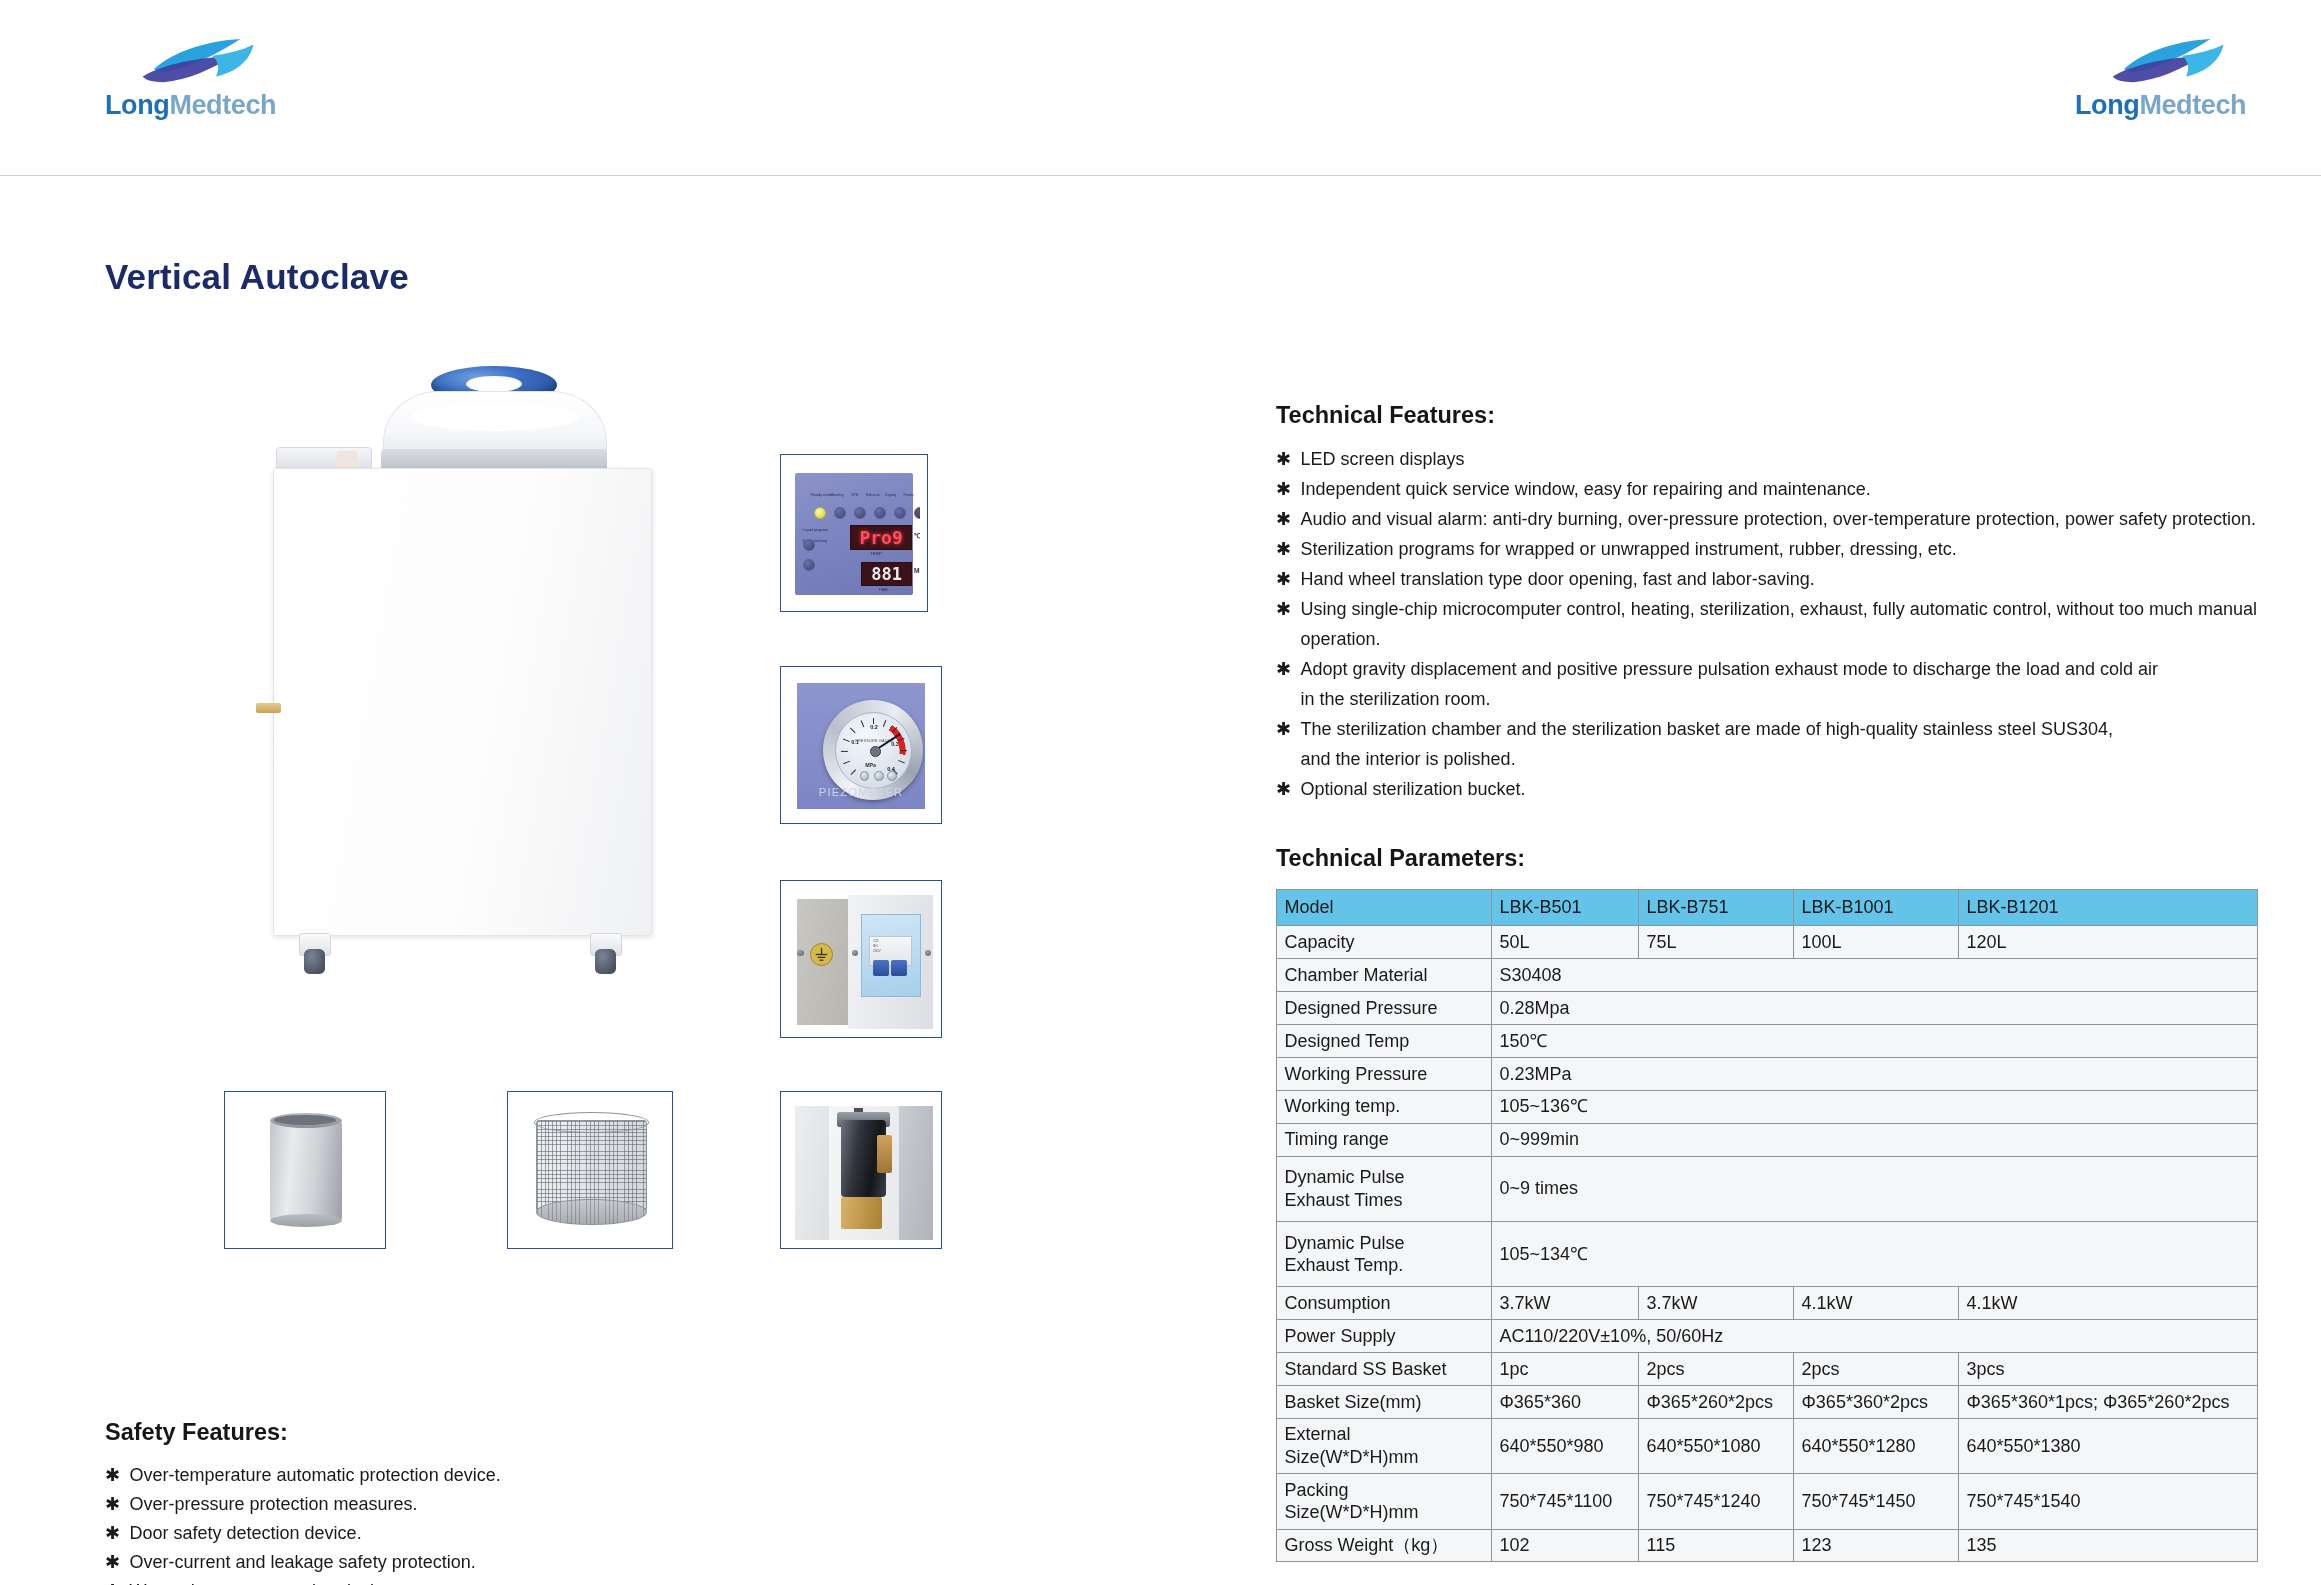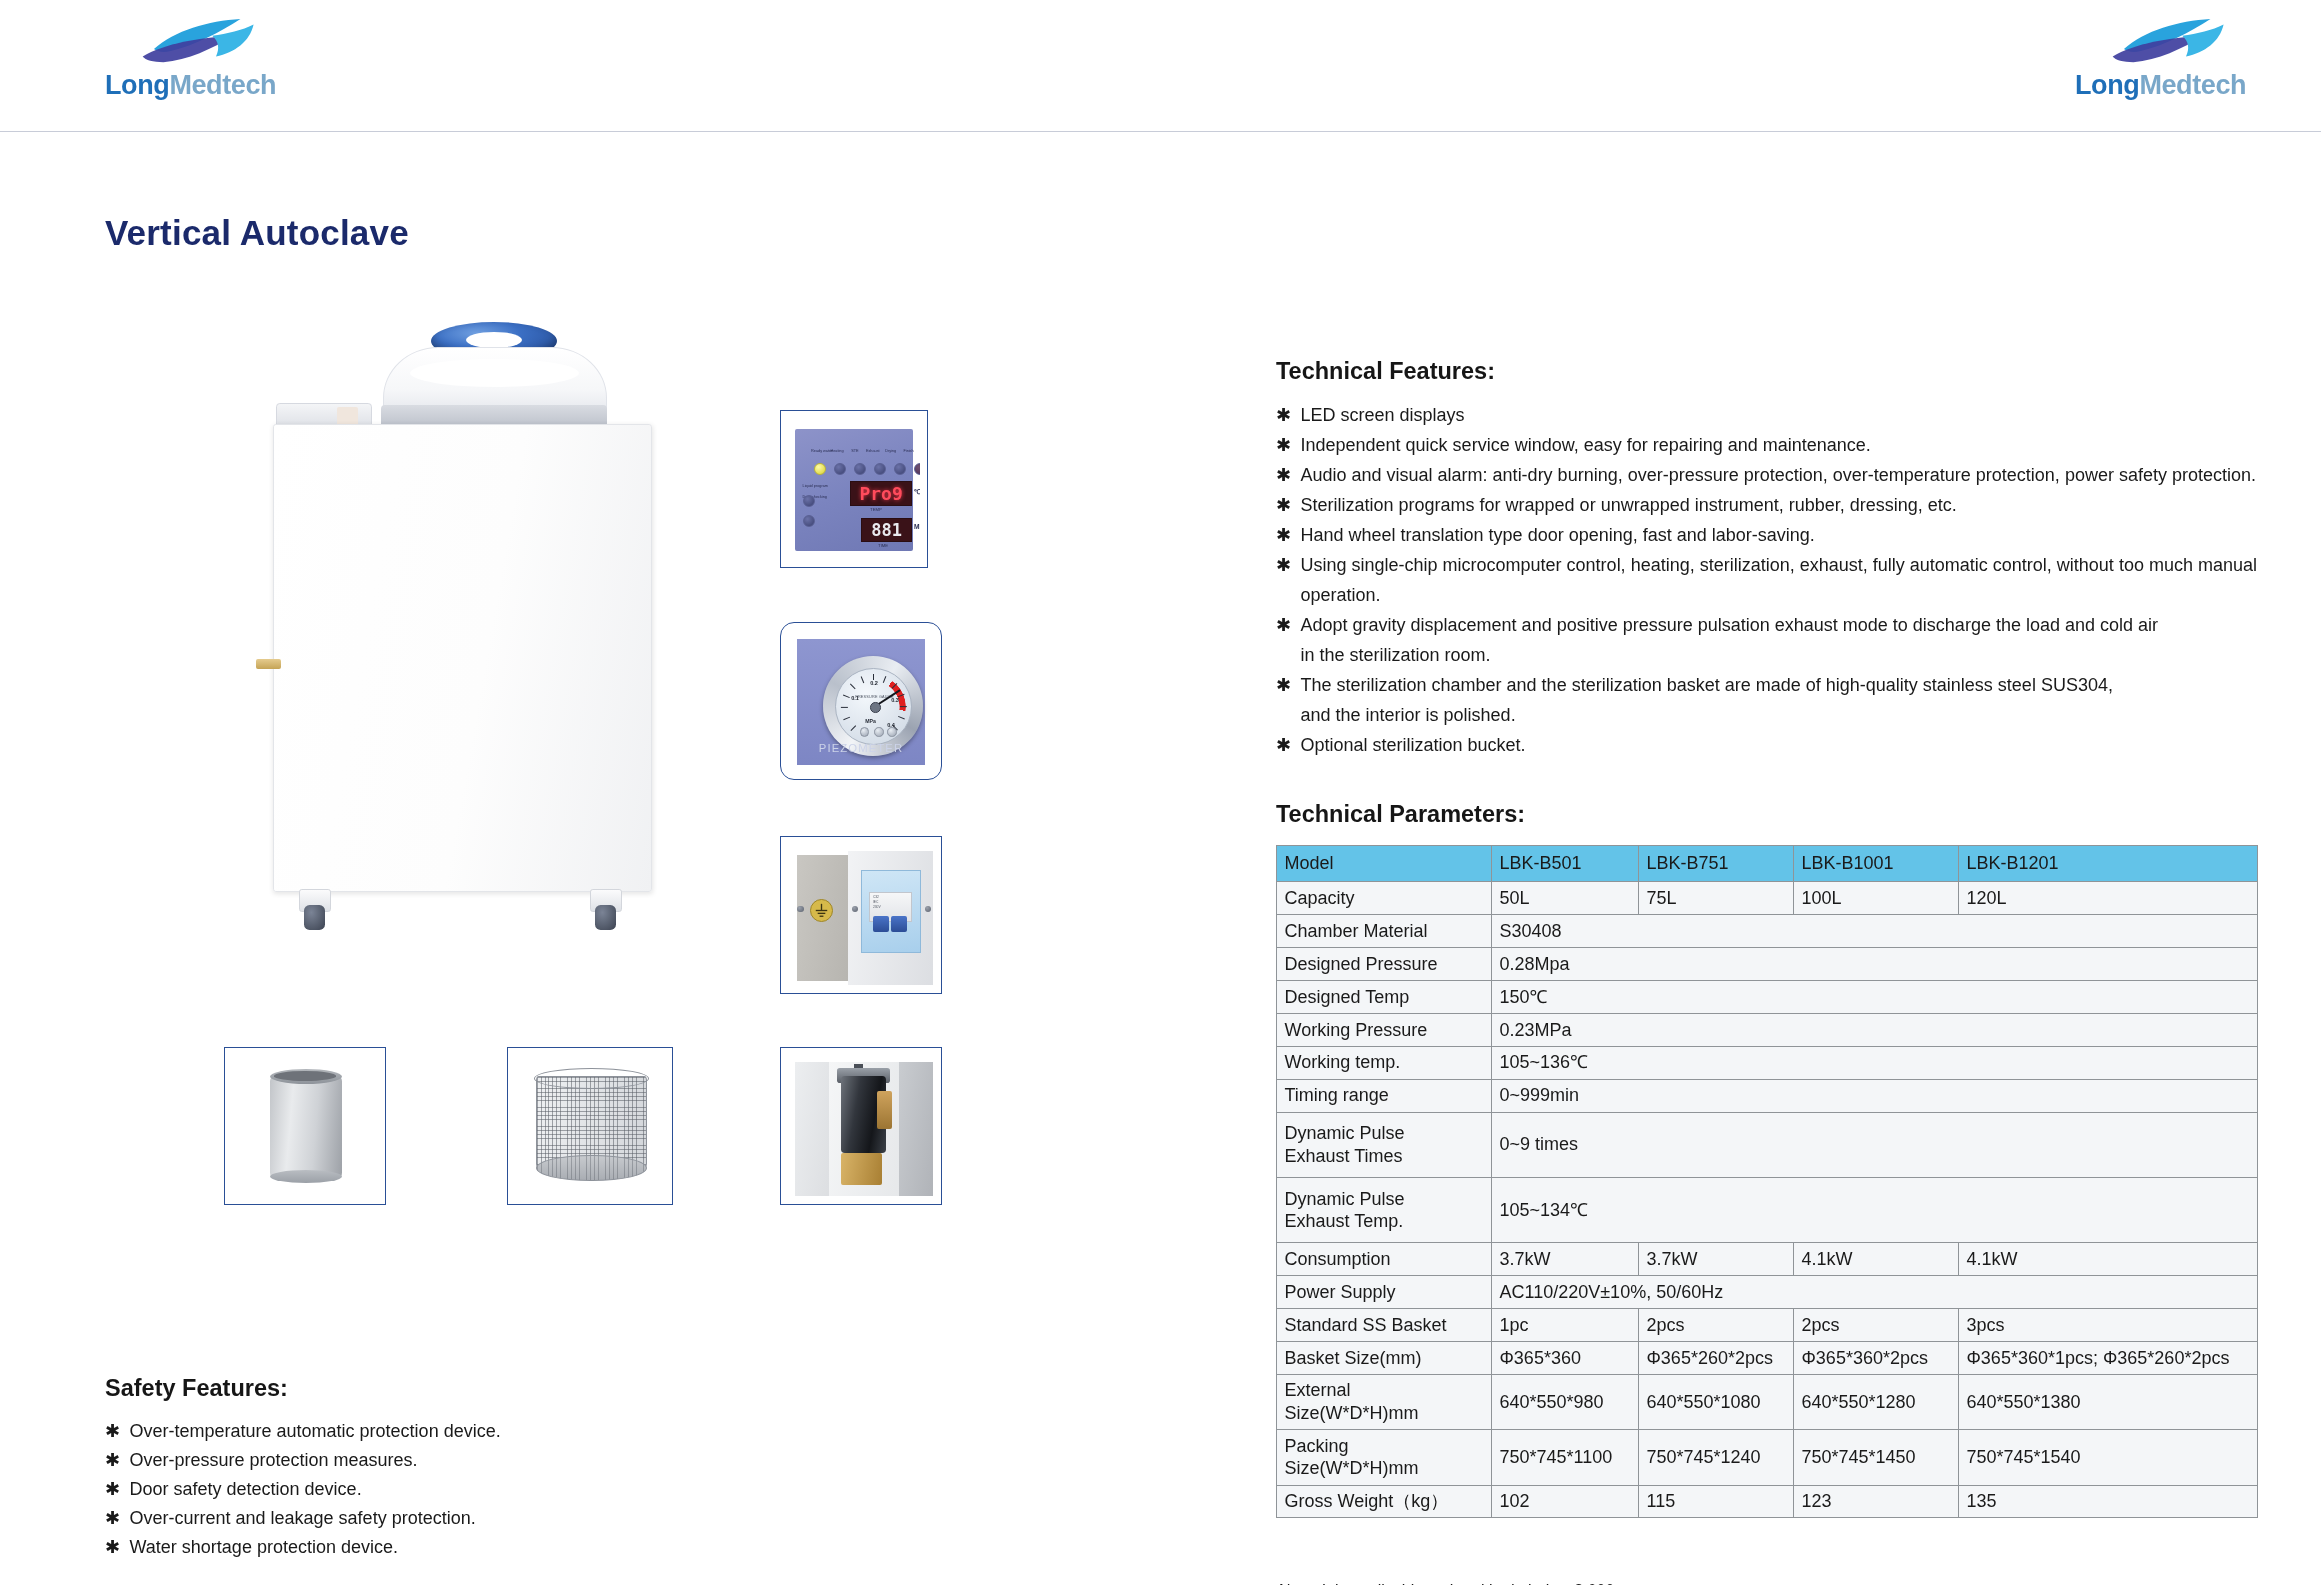--- a/index.html
+++ b/index.html
@@ -12,23 +12,24 @@
     height: 1586px;
     font-family: "Liberation Sans", sans-serif;
     color: #1a1a1a;
     position: relative;
     overflow: hidden;
   }
 
   
   .page-header {
     position: relative;
-    height: 132px;
+    height: 156px;
     border-bottom: 1.9px solid #c8ccd8;
     box-sizing: border-box;
+    margin-top: 20px;
   }
   .logo {
     position: absolute;
     top: 17px;
     width: 198px;
     height: 104px;
   }
   .logo.left  { left: 105px; }
   .logo.right { left: 2075px; }
   .logo-mark {
@@ -201,21 +202,21 @@
     box-sizing: border-box;
     padding: 6.6px;
   }
   .thumb-inner {
     width: 100%;
     height: 100%;
     position: relative;
     overflow: hidden;
   }
   .t-panel  { left: 780px; top: 278px;  width: 148px; height: 158px; }
-  .t-gauge  { left: 780px; top: 490px;  width: 162px; height: 158px; border-radius: 14px; }
+  .t-gauge  { left: 780px; top: 490px;  width: 162px; height: 158px; }
   .t-break  { left: 780px; top: 704px;  width: 162px; height: 158px; }
   .t-bucket { left: 224px; top: 915px;  width: 162px; height: 158px; }
   .t-basket { left: 507px; top: 915px;  width: 166px; height: 158px; }
   .t-valve  { left: 780px; top: 915px;  width: 162px; height: 158px; }
 
   
   .cp-face {
     position: absolute;
     left: 7.5px; top: 11.3px; right: 7.5px; bottom: 9.4px;
     background: linear-gradient(160deg, #8d93c9 0%, #7b84bf 50%, #6f78b4 100%);

